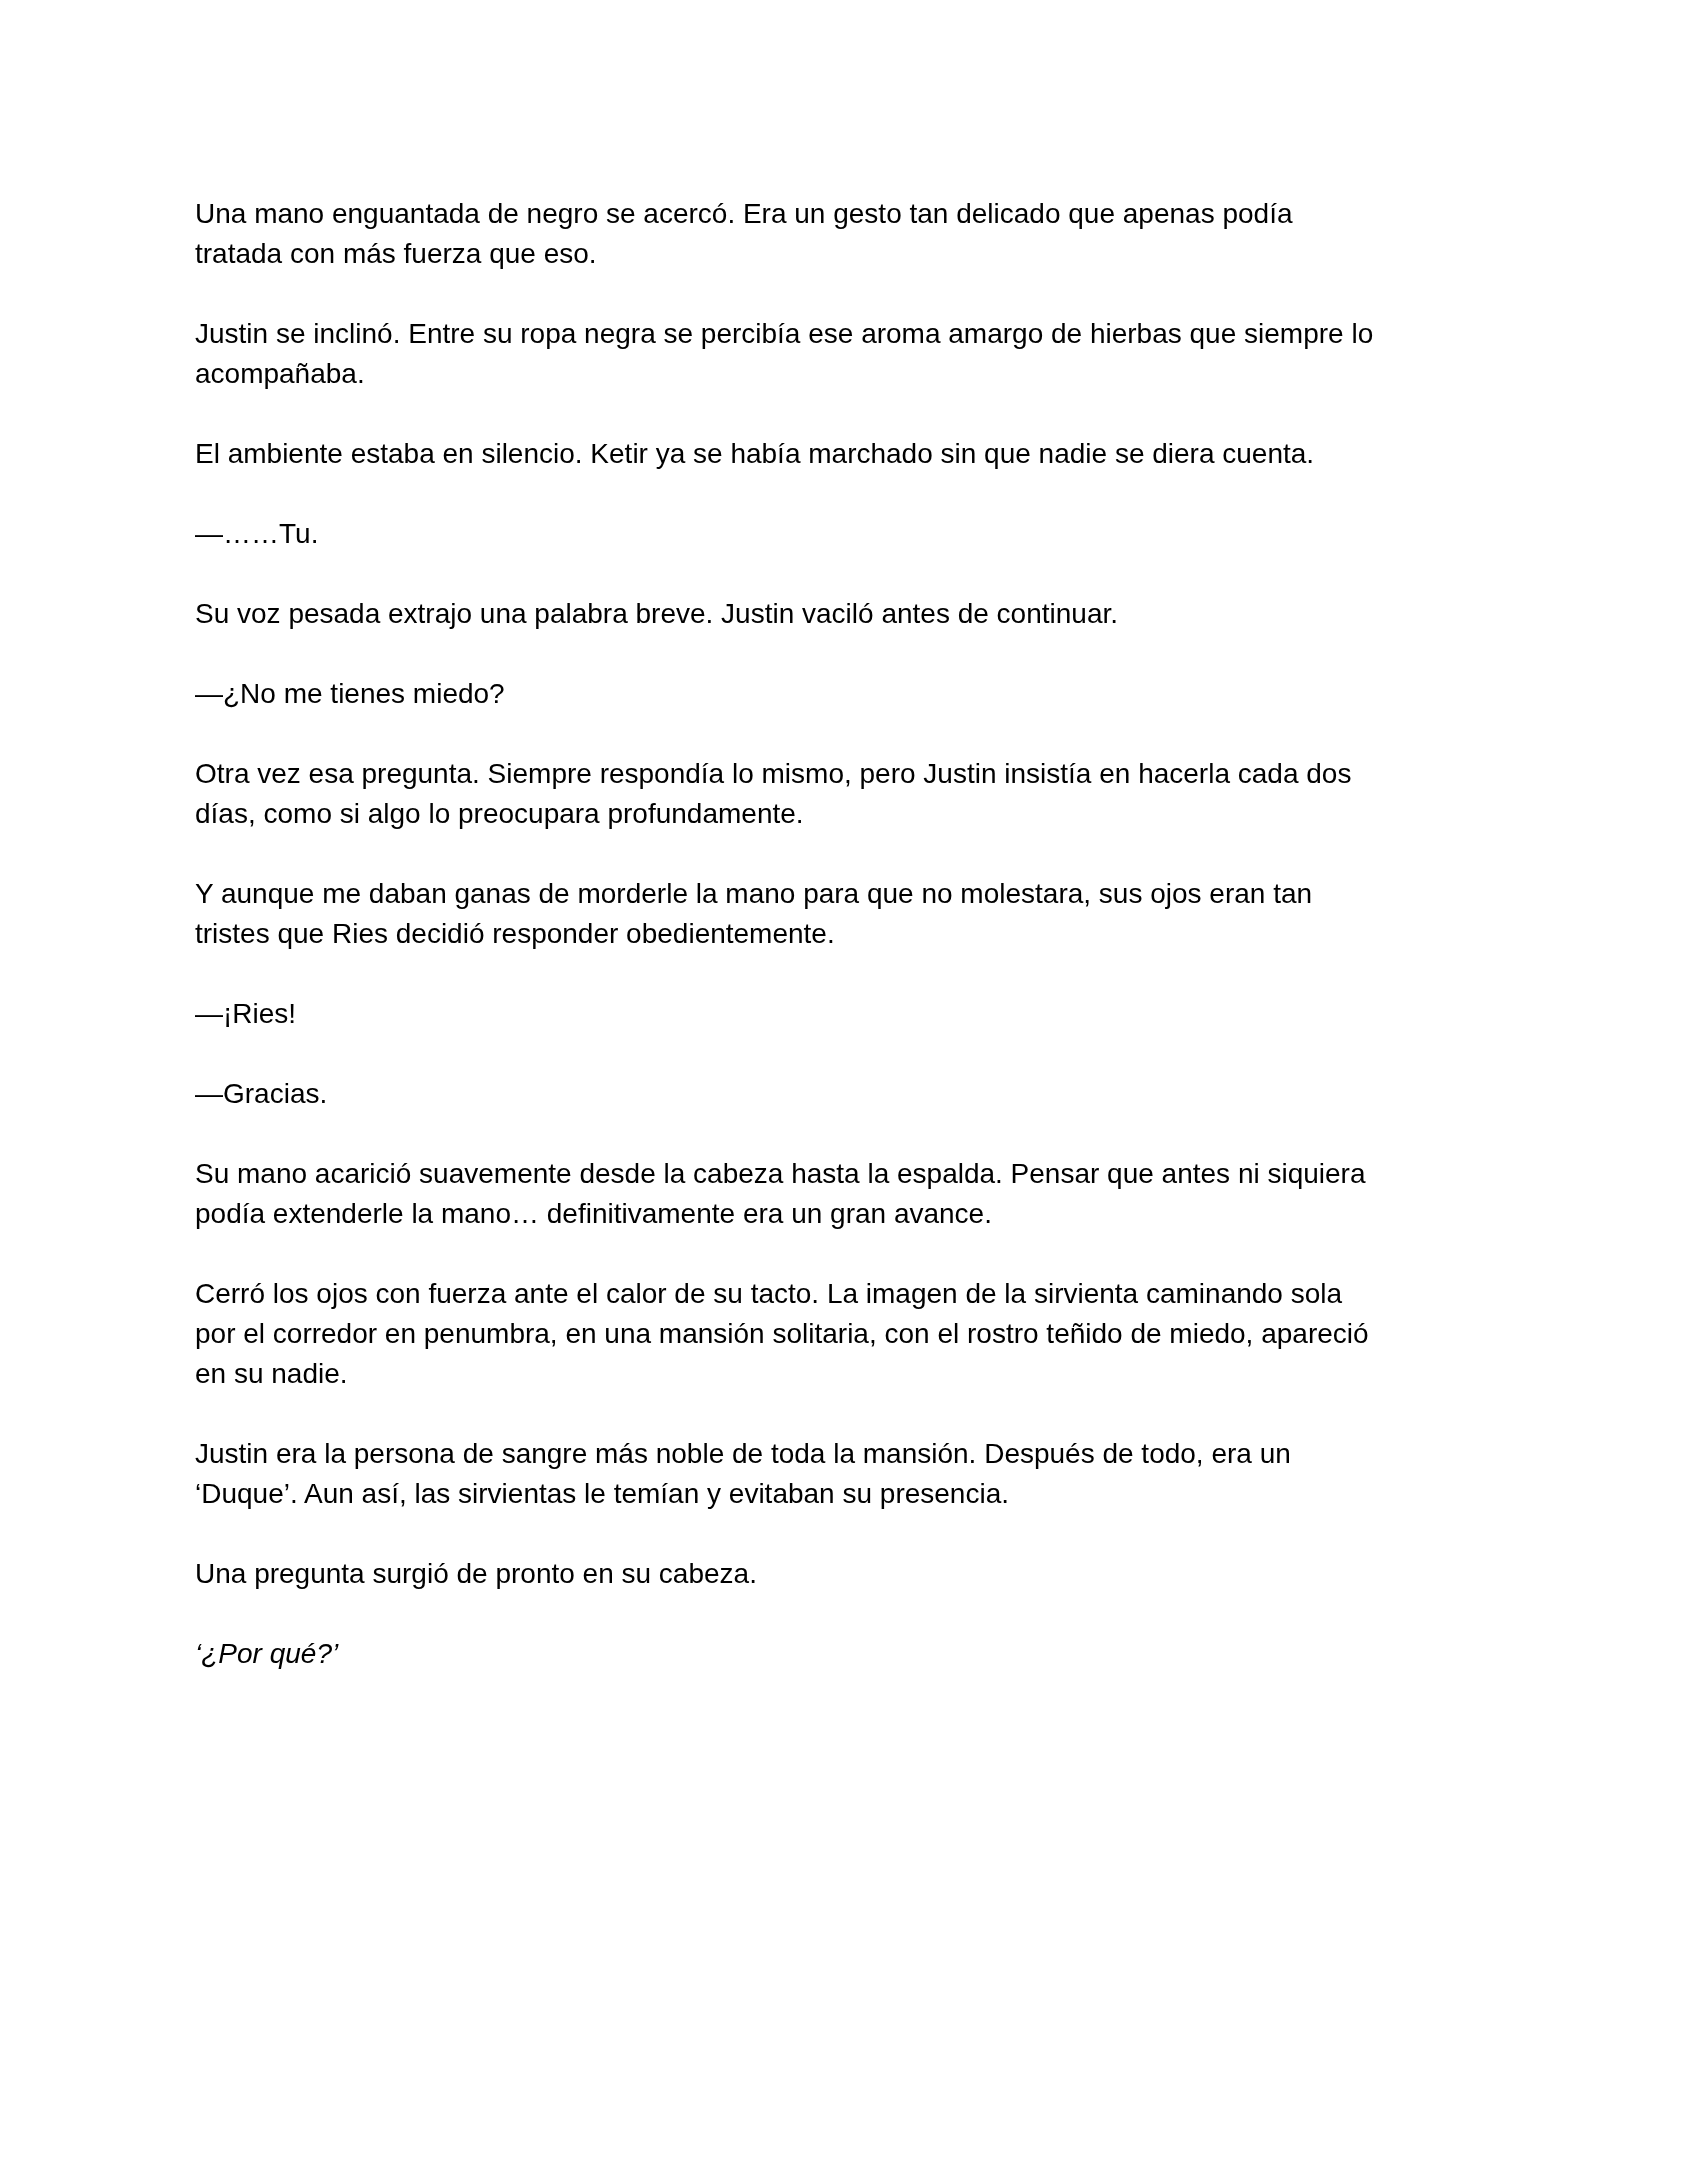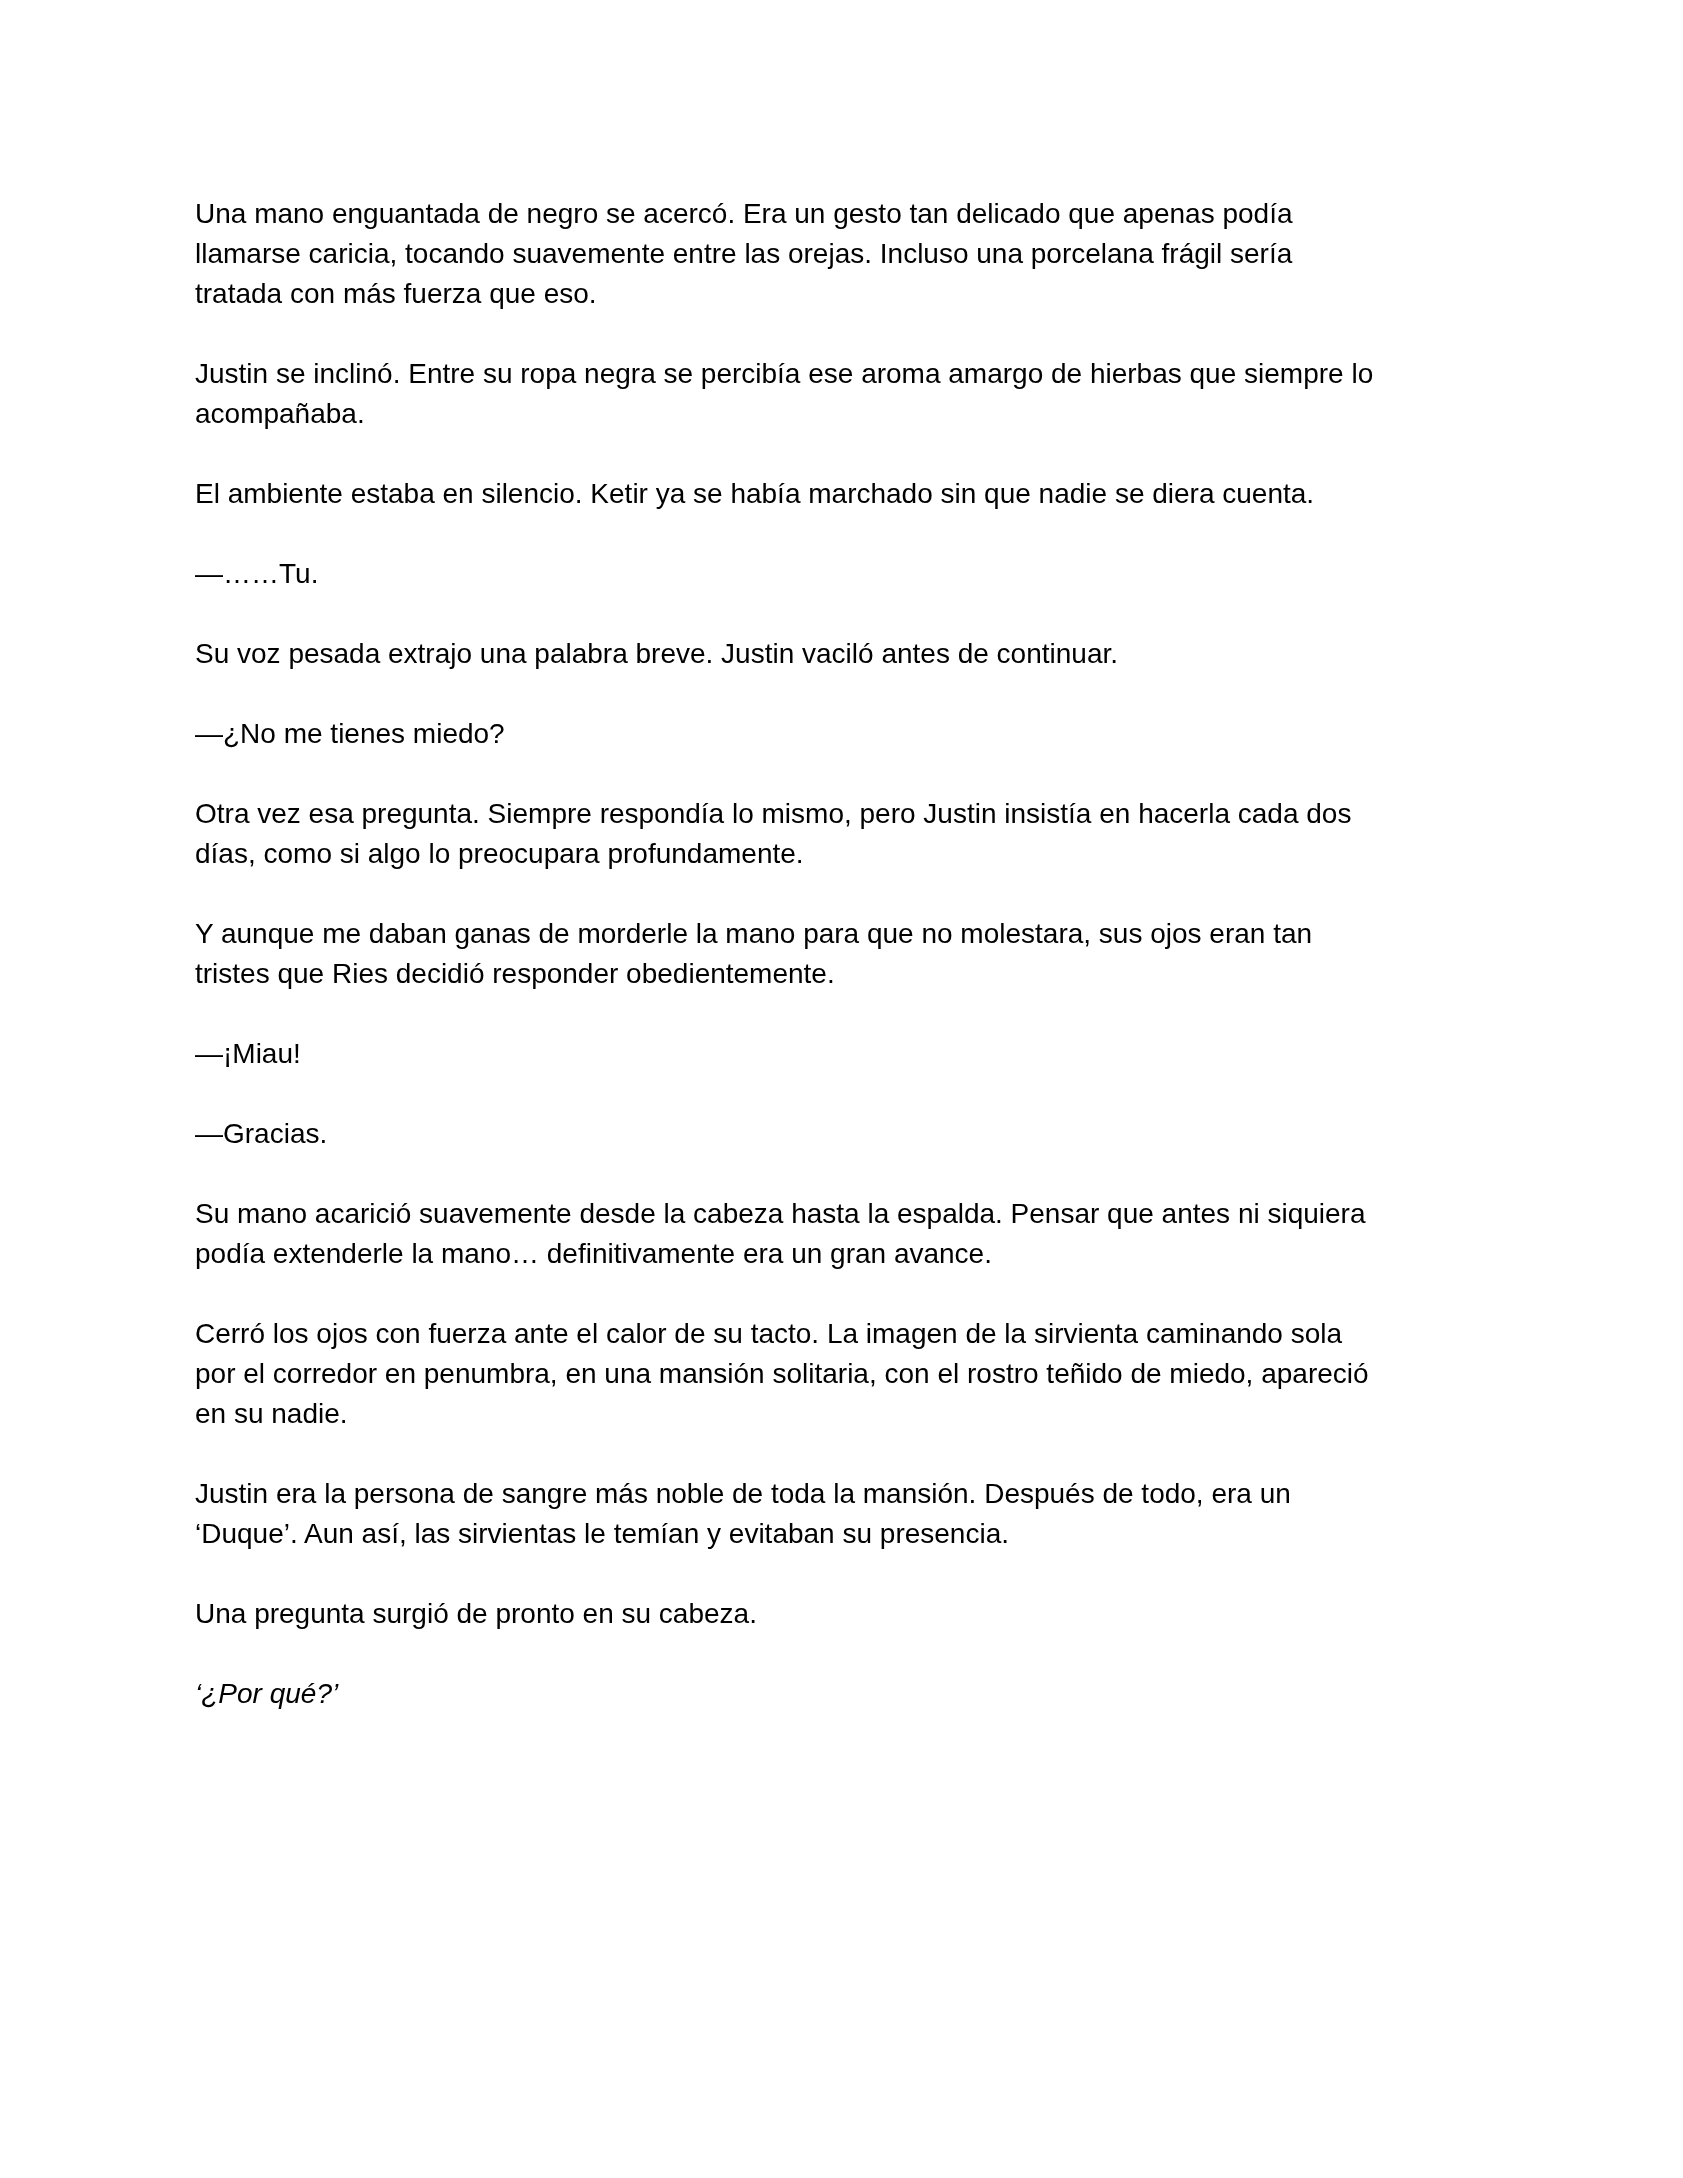--- a/index.html
+++ b/index.html
@@ -45,21 +45,20 @@
     white-space: pre;
   }
 </style>
 </head>
 <body>
 
 <div class="doc-page">
   <div class="doc-body" id="doc-body">
       <div class="paragraph">
         <div class="line">Una mano enguantada de negro se acercó. Era un gesto tan delicado que apenas podía</div>
-        <div class="line">llamarse caricia, tocando suavemente entre las orejas. Incluso una porcelana frágil sería</div>
         <div class="line">tratada con más fuerza que eso.</div>
       </div>
       <div class="paragraph">
         <div class="line">Justin se inclinó. Entre su ropa negra se percibía ese aroma amargo de hierbas que siempre lo</div>
         <div class="line">acompañaba.</div>
       </div>
       <div class="paragraph">
         <div class="line">El ambiente estaba en silencio. Ketir ya se había marchado sin que nadie se diera cuenta.</div>
       </div>
       <div class="paragraph">
@@ -73,21 +72,21 @@
       </div>
       <div class="paragraph">
         <div class="line">Otra vez esa pregunta. Siempre respondía lo mismo, pero Justin insistía en hacerla cada dos</div>
         <div class="line">días, como si algo lo preocupara profundamente.</div>
       </div>
       <div class="paragraph">
         <div class="line">Y aunque me daban ganas de morderle la mano para que no molestara, sus ojos eran tan</div>
         <div class="line">tristes que Ries decidió responder obedientemente.</div>
       </div>
       <div class="paragraph">
-        <div class="line">—¡Miau!</div>
+        <div class="line">—¡Ries!</div>
       </div>
       <div class="paragraph">
         <div class="line">—Gracias.</div>
       </div>
       <div class="paragraph">
         <div class="line">Su mano acarició suavemente desde la cabeza hasta la espalda. Pensar que antes ni siquiera</div>
         <div class="line">podía extenderle la mano… definitivamente era un gran avance.</div>
       </div>
       <div class="paragraph">
         <div class="line">Cerró los ojos con fuerza ante el calor de su tacto. La imagen de la sirvienta caminando sola</div>

